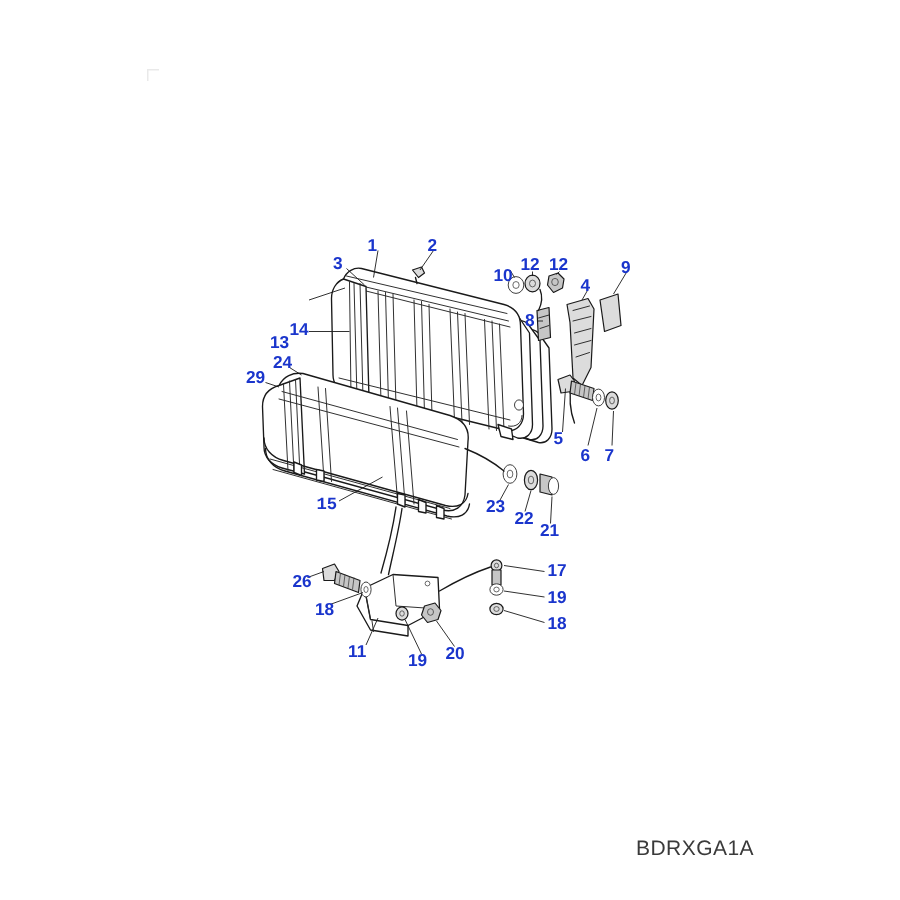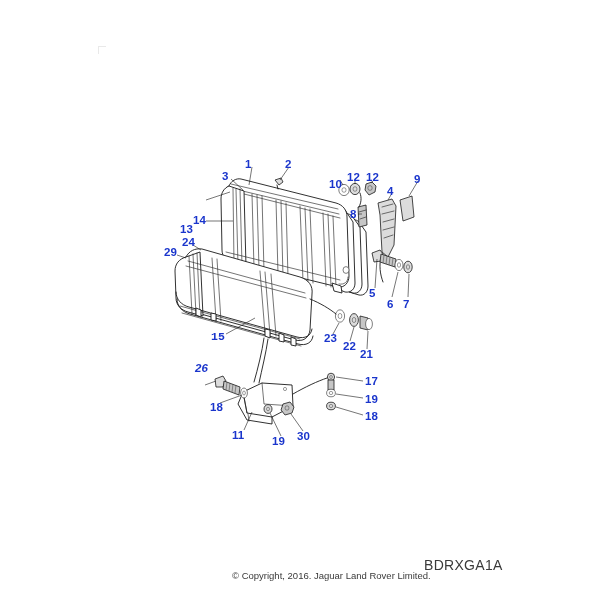--- a/index.html
+++ b/index.html
@@ -293,26 +293,25 @@
   <div class="callout" style="left:329px;top:179px;">10</div>
   <div class="callout" style="left:347px;top:172px;">12</div>
   <div class="callout" style="left:366px;top:172px;">12</div>
   <div class="callout" style="left:180px;top:194px;margin-top:30px;">13</div>
   <div class="callout" style="left:193px;top:215px;">14</div>
   <div class="callout" style="left:211px;top:331px;font-family:Liberation Mono, monospace;">15</div>
   <div class="callout" style="left:232px;top:430px;">11</div>
   <div class="callout" style="left:365px;top:376px;">17</div>
   <div class="callout" style="left:210px;top:402px;">18</div>
   <div class="callout" style="left:272px;top:436px;">19</div>
-  <div class="callout" style="left:297px;top:431px;">30</div>
+  <div class="callout" style="left:297px;top:431px;">20</div>
   <div class="callout" style="left:360px;top:349px;">21</div>
   <div class="callout" style="left:343px;top:341px;">22</div>
   <div class="callout" style="left:324px;top:333px;">23</div>
   <div class="callout" style="left:182px;top:237px;">24</div>
   <div class="callout" style="left:164px;top:247px;">29</div>
-  <div class="callout" style="left:195px;top:363px;font-style:italic;">26</div>
+  <div class="callout" style="left:195px;top:383px;">26</div>
   <div class="callout" style="left:365px;top:394px;">19</div>
   <div class="callout" style="left:365px;top:411px;">18</div>
 
-  <div class="footer-copy">© Copyright, 2016. Jaguar Land Rover Limited.</div>
   <div class="footer-code">BDRXGA1A</div>
 
 </div>
 
 </body></html>

